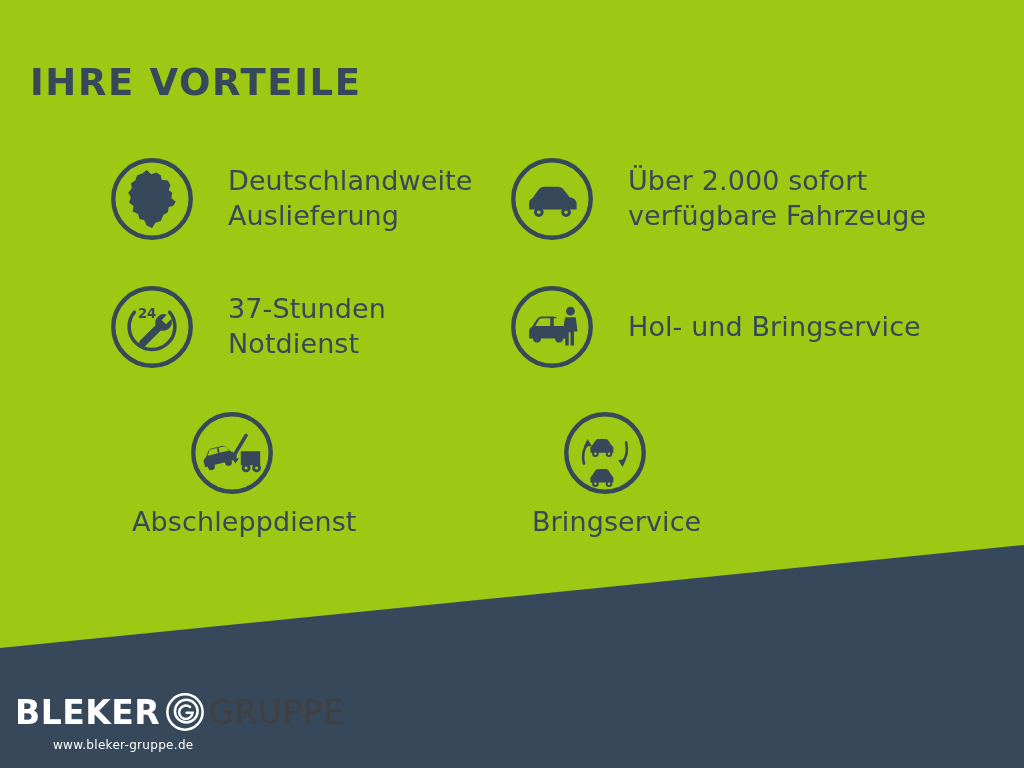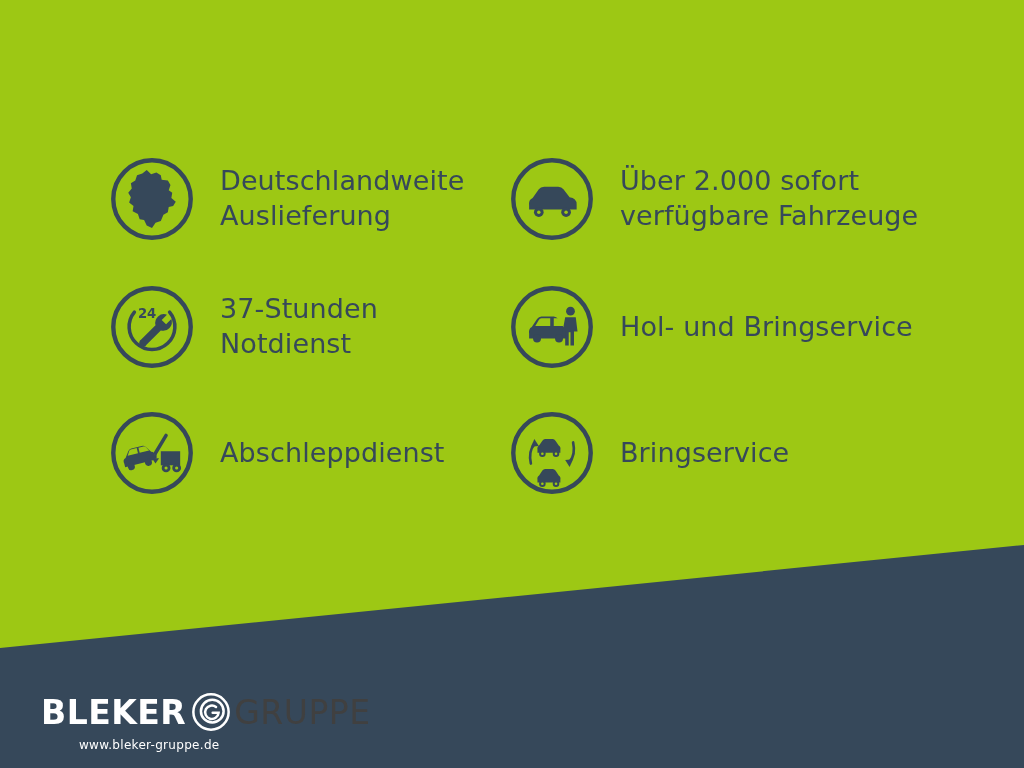--- a/index.html
+++ b/index.html
@@ -47,47 +47,48 @@
     position: absolute;
     left: 0;
     top: 0;
     width: 1024px;
     height: 530px;
   }
   .item {
     position: absolute;
     display: flex;
     align-items: center;
+    gap: 8px;
   }
   .item.col-l { left: 108px; }
   .item.col-r { left: 508px; }
   .item.row-1 { top: 155px; }
   .item.row-2 { top: 283px; }
-  .item.row-3 { top: 409px; }
+  .item.row-3 { top: 409px; flex-direction: column; }
 
   .icon-circle {
     flex: 0 0 auto;
     width: 88px;
     height: 88px;
     display: block;
   }
   .item-label {
     margin-left: 24px;
     font-size: 27px;
     line-height: 1.28;
     color: #36485a;
     letter-spacing: 0.1px;
     white-space: pre-line;
   }
   .item.col-r .item-label { }
 
   
   .footer {
     position: absolute;
-    left: 41px;
+    left: 15px;
     top: 690px;
     width: 420px;
   }
   .logo-row {
     display: flex;
     align-items: center;
     height: 44px;
   }
   .logo-bleker {
     font-size: 33px;
@@ -121,20 +122,21 @@
 <body>
 
 <div id="slide">
 
   <div class="band">
     <svg width="1024" height="768" viewBox="0 0 1024 768" xmlns="http://www.w3.org/2000/svg">
       <polygon points="0,648 1024,545 1024,768 0,768" fill="#36485a"></polygon>
     </svg>
   </div>
 
+  <div class="title">IHRE VORTEILE</div>
 
   <div class="grid">
 
     <div class="item col-l row-1">
       <svg class="icon-circle" viewBox="0 0 100 100">
         <circle cx="50" cy="50" r="44" fill="none" stroke="#36485a" stroke-width="5"></circle>
         <path fill="#36485a" d="M44 17 l5 5 6 -2 5 3 1 5 7 1 3 5 -2 6 4 3 -1 6 5 4 -3 5 -5 1 -1 6 -5 3 -3 7 -6 2 -4 6 -6 -3 -3 -6 -5 -1 -2 -6 -6 -3 1 -6 -5 -4 2 -6 -3 -5 4 -5 -1 -6 5 -3 2 -6 6 -2 z"></path>
       </svg>
       <div class="item-label">Deutschlandweite
 Auslieferung</div>

